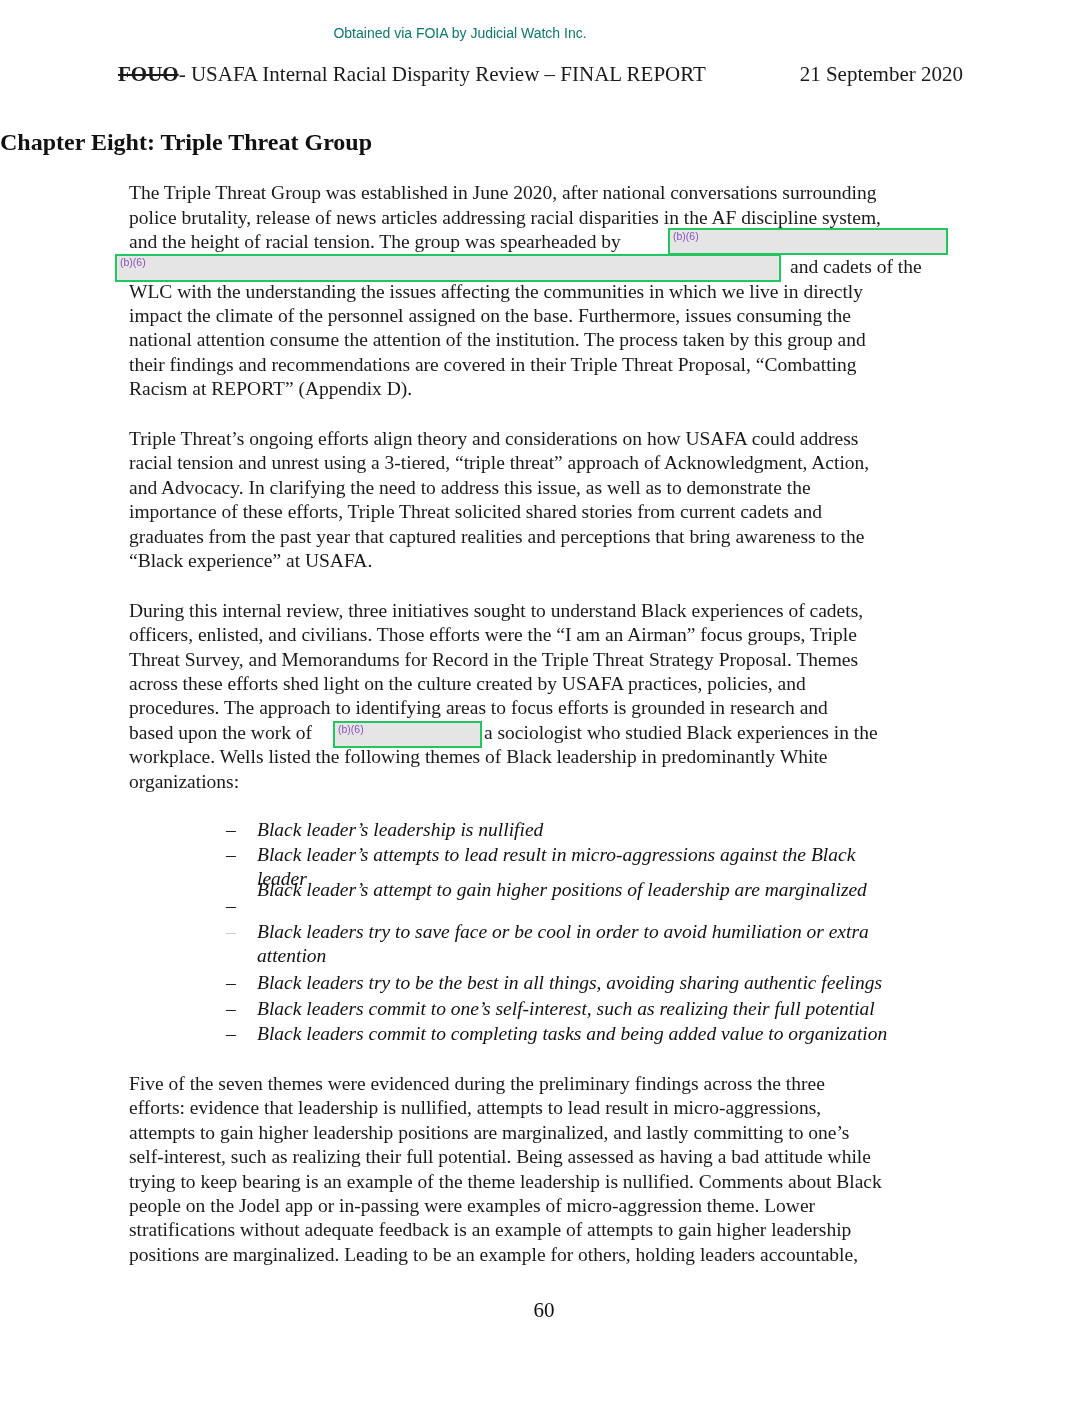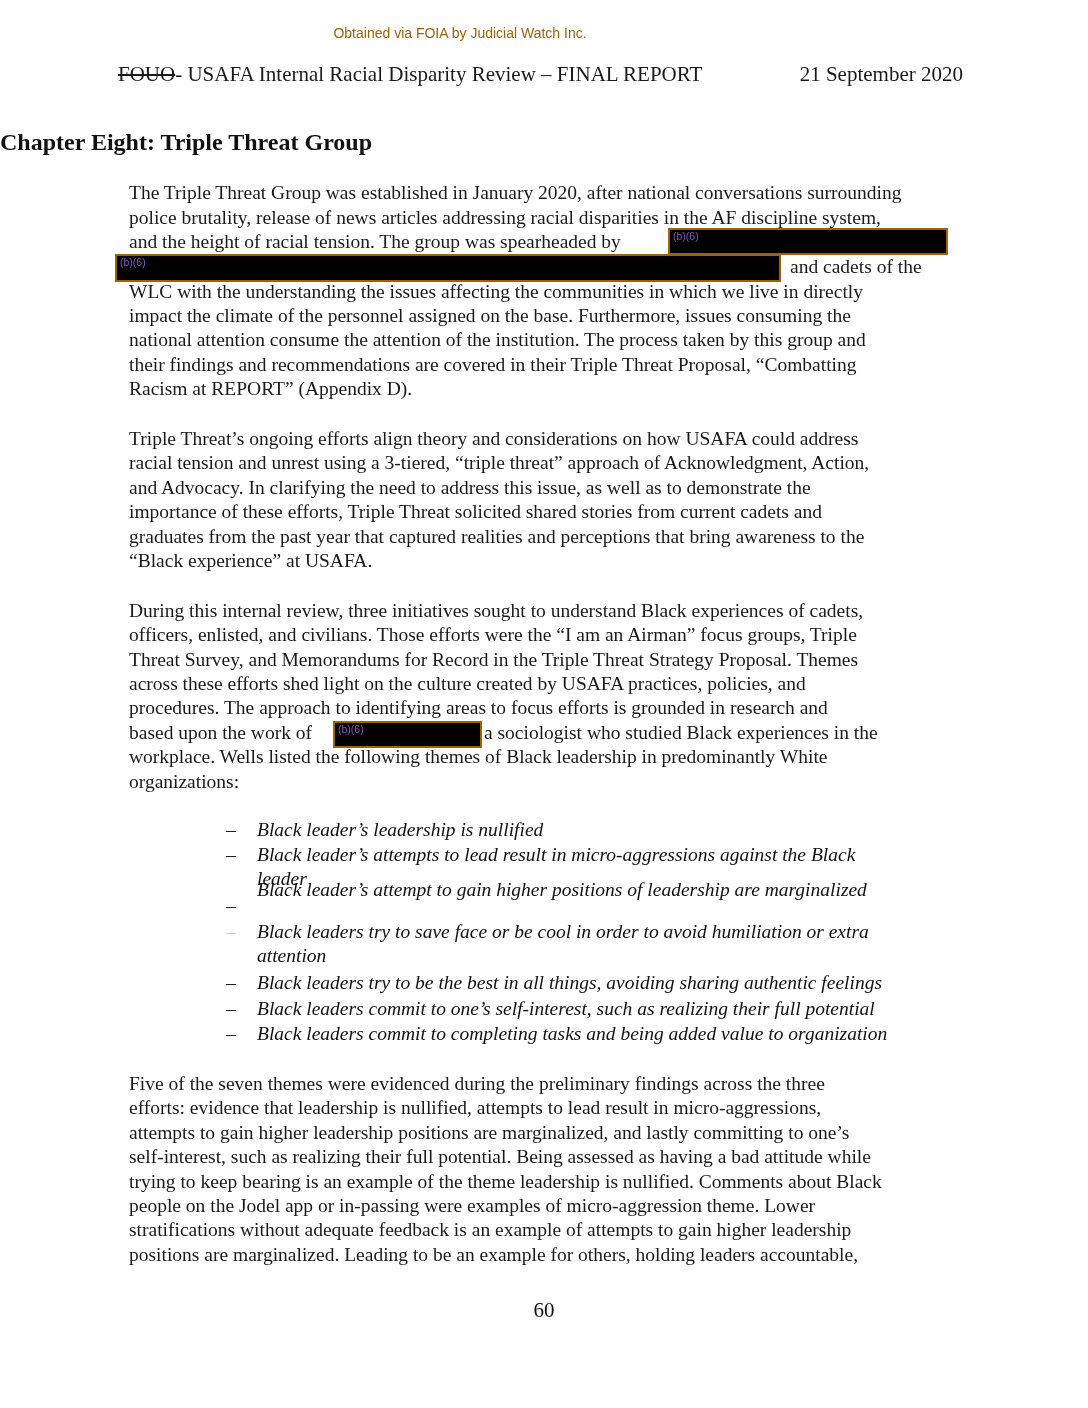--- a/index.html
+++ b/index.html
@@ -1,46 +1,46 @@
 <!DOCTYPE html>
 <html><head>
 <meta charset="utf-8">
 <style>
   html, body { margin: 0; padding: 0; background: #ffffff; }
   body { width: 1088px; height: 1408px; position: relative; overflow: hidden;
          font-family: "Liberation Serif", "DejaVu Serif", serif; color: #111; }
   .watermark { position: absolute; top: 25px; left: 0; width: 920px; text-align: center;
-               font-family: "Liberation Sans", "DejaVu Sans", sans-serif; font-size: 14px; color: #a16207; }
+               font-family: "Liberation Sans", "DejaVu Sans", sans-serif; font-size: 14px; color: #0f766e; }
   .header { position: absolute; top: 62px; left: 118px; width: 845px; font-size: 21px; color: #1a1a1a; }
-  .header .strike { text-decoration: line-through; text-decoration-thickness: 2px; }
+  .header .strike { text-decoration: line-through; text-decoration-thickness: 2px; font-weight: bold; }
   .header .date { position: absolute; right: 0; top: 0; }
   .title { position: absolute; top: 129px; left: 0; width: 1088px; 
            font-weight: bold; font-size: 24px; color: #111; }
   .line { position: absolute; left: 129px; font-size: 19.5px; white-space: nowrap; line-height: 24px; color: #1a1a1a; }
   .li-dash { position: absolute; left: 226px; font-size: 19.5px; line-height: 24px; }
   .li-text { position: absolute; left: 257px; font-size: 19.5px; line-height: 24px; white-space: nowrap; font-style: italic; }
-  .redact { position: absolute; border: 2px solid #a16207; background: #000000; box-sizing: border-box; }
+  .redact { position: absolute; border: 2px solid #22c55e; background: #e5e5e5; box-sizing: border-box; }
   .redact .code { position: absolute; top: 0px; left: 3px; font-family: "Liberation Sans", "DejaVu Sans", sans-serif;
                   font-size: 10.5px; color: #8a4fc0; }
   .pagenum { position: absolute; top: 1298px; left: 0; width: 1088px; text-align: center; font-size: 21px; }
 </style>
 </head>
 <body>
 
 <div class="watermark">Obtained via FOIA by Judicial Watch Inc.</div>
 
 <div class="header">
   <span class="strike">FOUO</span><span>- USAFA Internal Racial Disparity Review – FINAL REPORT</span>
   <span class="date">21 September 2020</span>
 </div>
 
 <div class="title">Chapter Eight: Triple Threat Group</div>
 
 <div>
-  <div class="line" style="top:181px">The Triple Threat Group was established in January 2020, after national conversations surrounding</div>
+  <div class="line" style="top:181px">The Triple Threat Group was established in June 2020, after national conversations surrounding</div>
   <div class="line" style="top:206px">police brutality, release of news articles addressing racial disparities in the AF discipline system,</div>
   <div class="line" style="top:230px">and the height of racial tension. The group was spearheaded by</div>
   <div class="redact" style="left:668px; top:228px; width:280px; height:27px;">
     <span class="code">(b)(6)</span>
   </div>
   <div class="redact" style="left:115px; top:254px; width:666px; height:28px;">
     <span class="code">(b)(6)</span>
   </div>
   <div class="line" style="top:255px; left:790px">and cadets of the</div>
   <div class="line" style="top:280px">WLC with the understanding the issues affecting the communities in which we live in directly</div>

